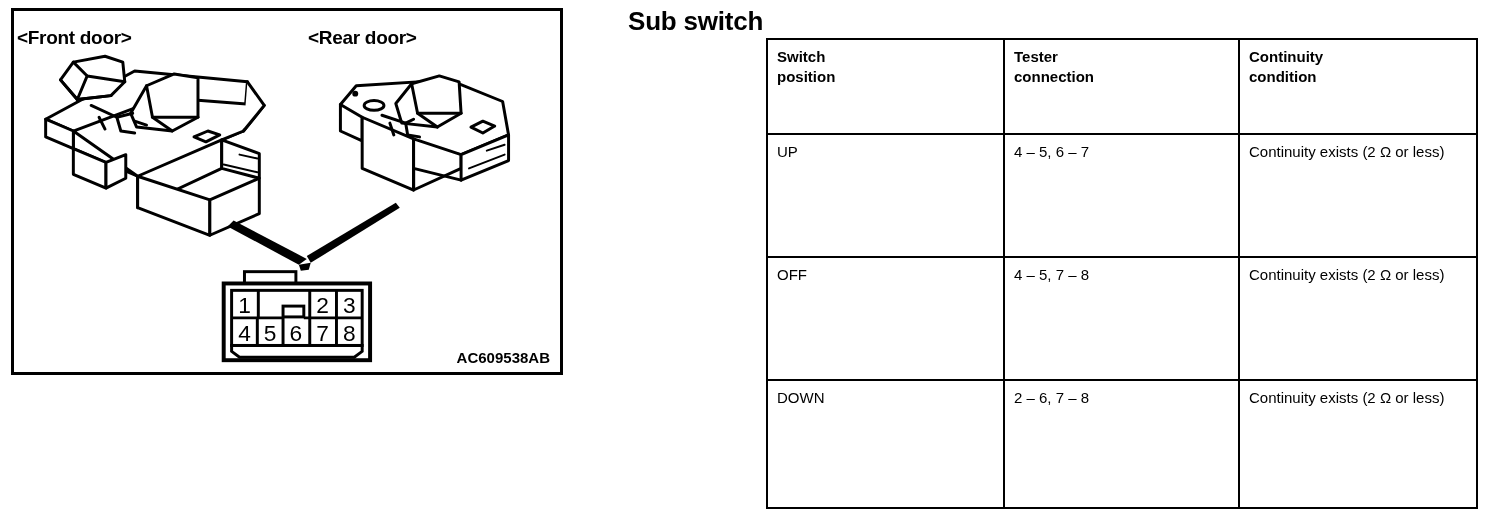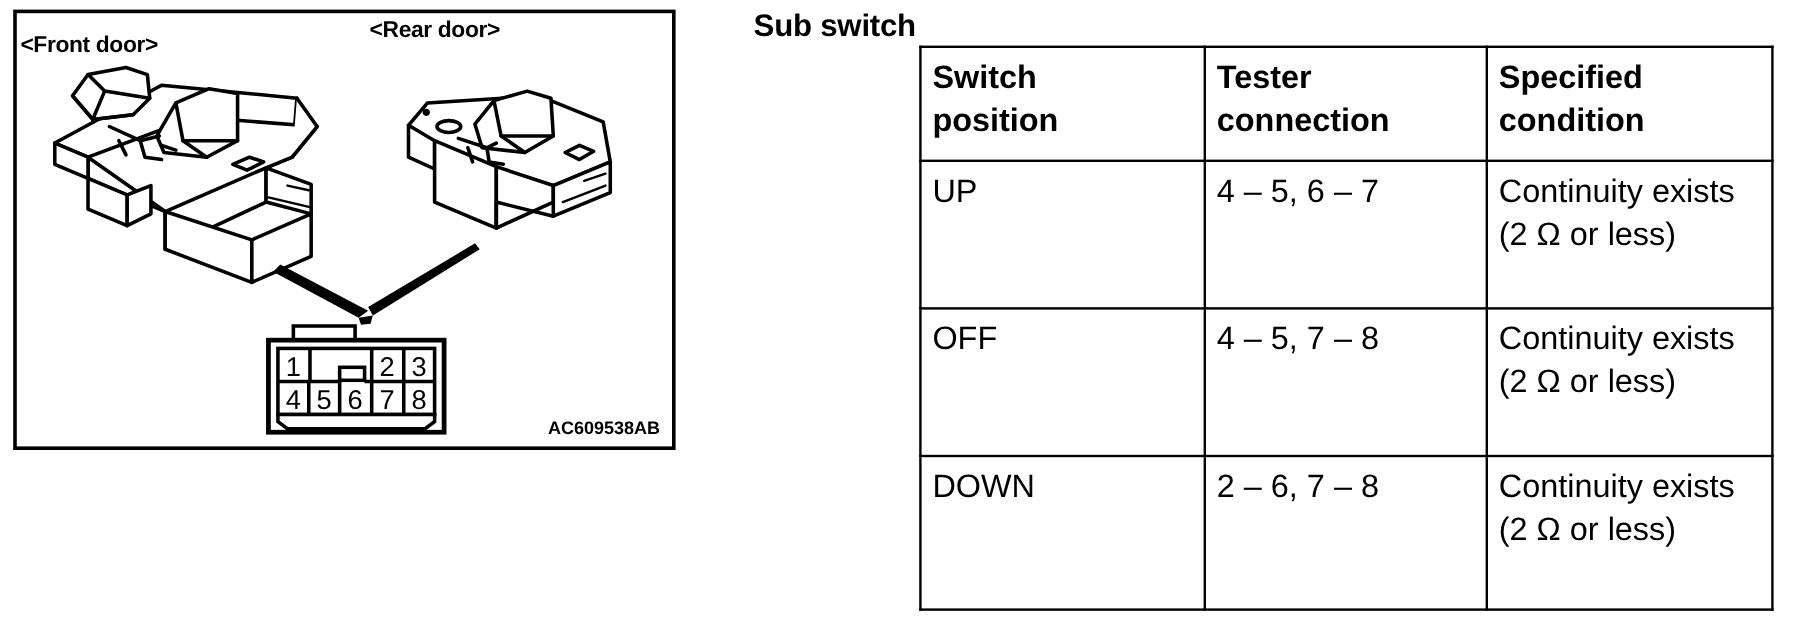--- a/index.html
+++ b/index.html
@@ -28,21 +28,21 @@
     background: #fff;
   }
   .fig-label {
     position: absolute;
     font-weight: bold;
     font-size: 19px;
     letter-spacing: -0.3px;
     white-space: nowrap;
   }
   #label-front-door { left: 3px;   top: 16px; }
-  #label-rear-door  { left: 294px; top: 4px; }
+  #label-rear-door  { left: 294px; top: 16px; }
 
   #fig-svg {
     position: absolute;
     left: 0; top: 0;
     width: 100%;
     height: 100%;
   }
 
   #part-number {
     position: absolute;
@@ -77,21 +77,21 @@
     top: 38px;
     border-collapse: collapse;
     table-layout: fixed;
     width: 710px;
   }
   #spec-table td,
   #spec-table th {
     border: 2px solid #000;
     vertical-align: top;
     padding: 7px 9px 6px 9px;
-    font-size: 27px;
+    font-size: 15px;
     line-height: 1.33;
     text-align: left;
     font-weight: normal;
     box-sizing: border-box;
   }
   #spec-table thead th {
     font-weight: bold;
     height: 95px;
   }
   #spec-table tbody td {
@@ -238,21 +238,21 @@
       <tr>
         <th class="col-pos">
           <span class="cellwrap">Switch
 position</span>
         </th>
         <th class="col-test">
           <span class="cellwrap">Tester
 connection</span>
         </th>
         <th class="col-cond">
-          <span class="cellwrap">Specified
+          <span class="cellwrap">Continuity
 condition</span>
         </th>
       </tr>
     </thead>
     <tbody>
       <tr>
         <td class="col-pos">
           <span class="cellwrap">UP</span>
         </td>
         <td class="col-test">

